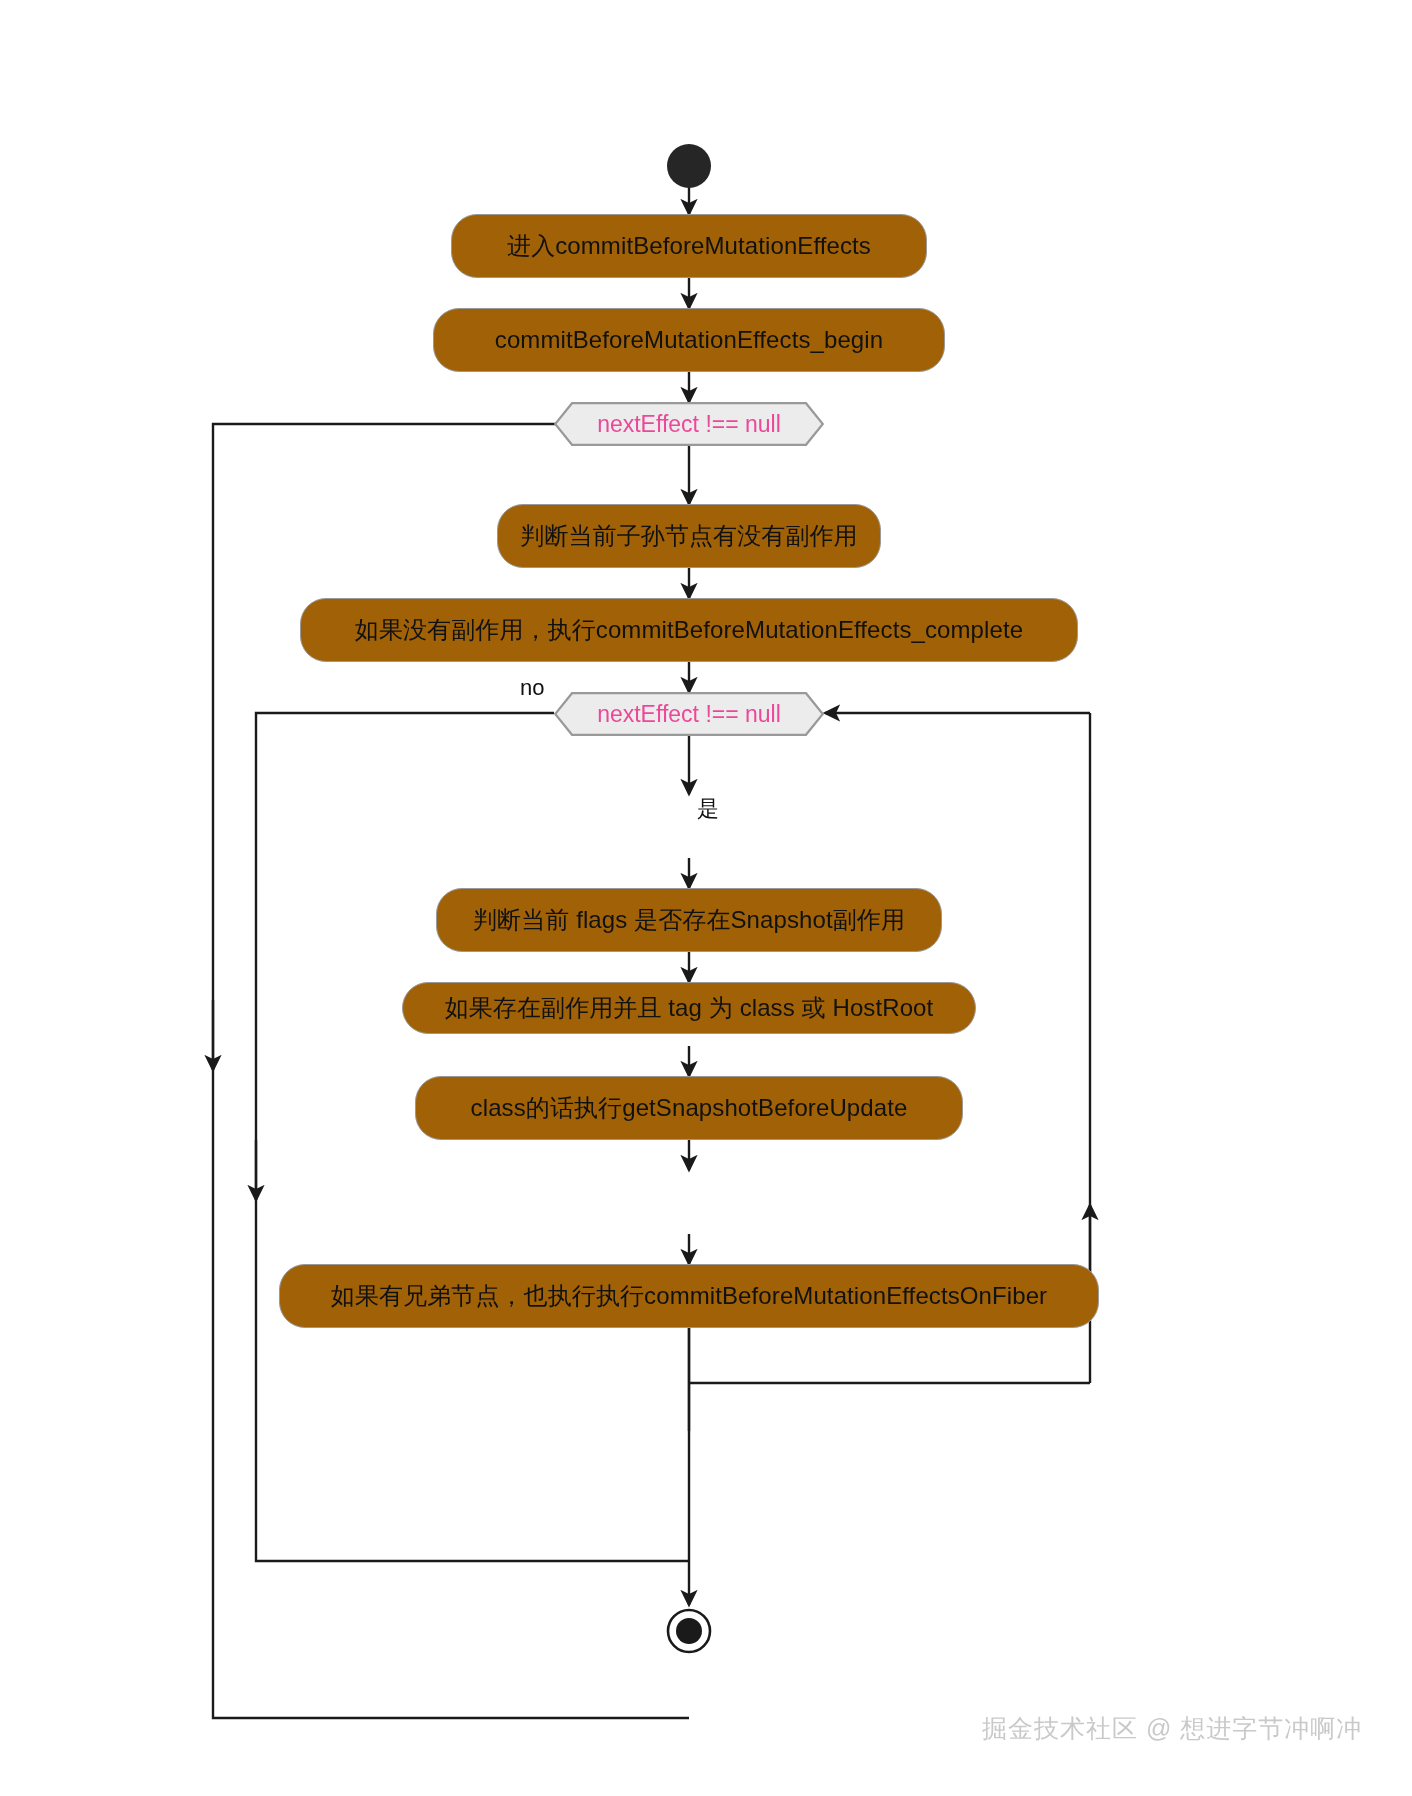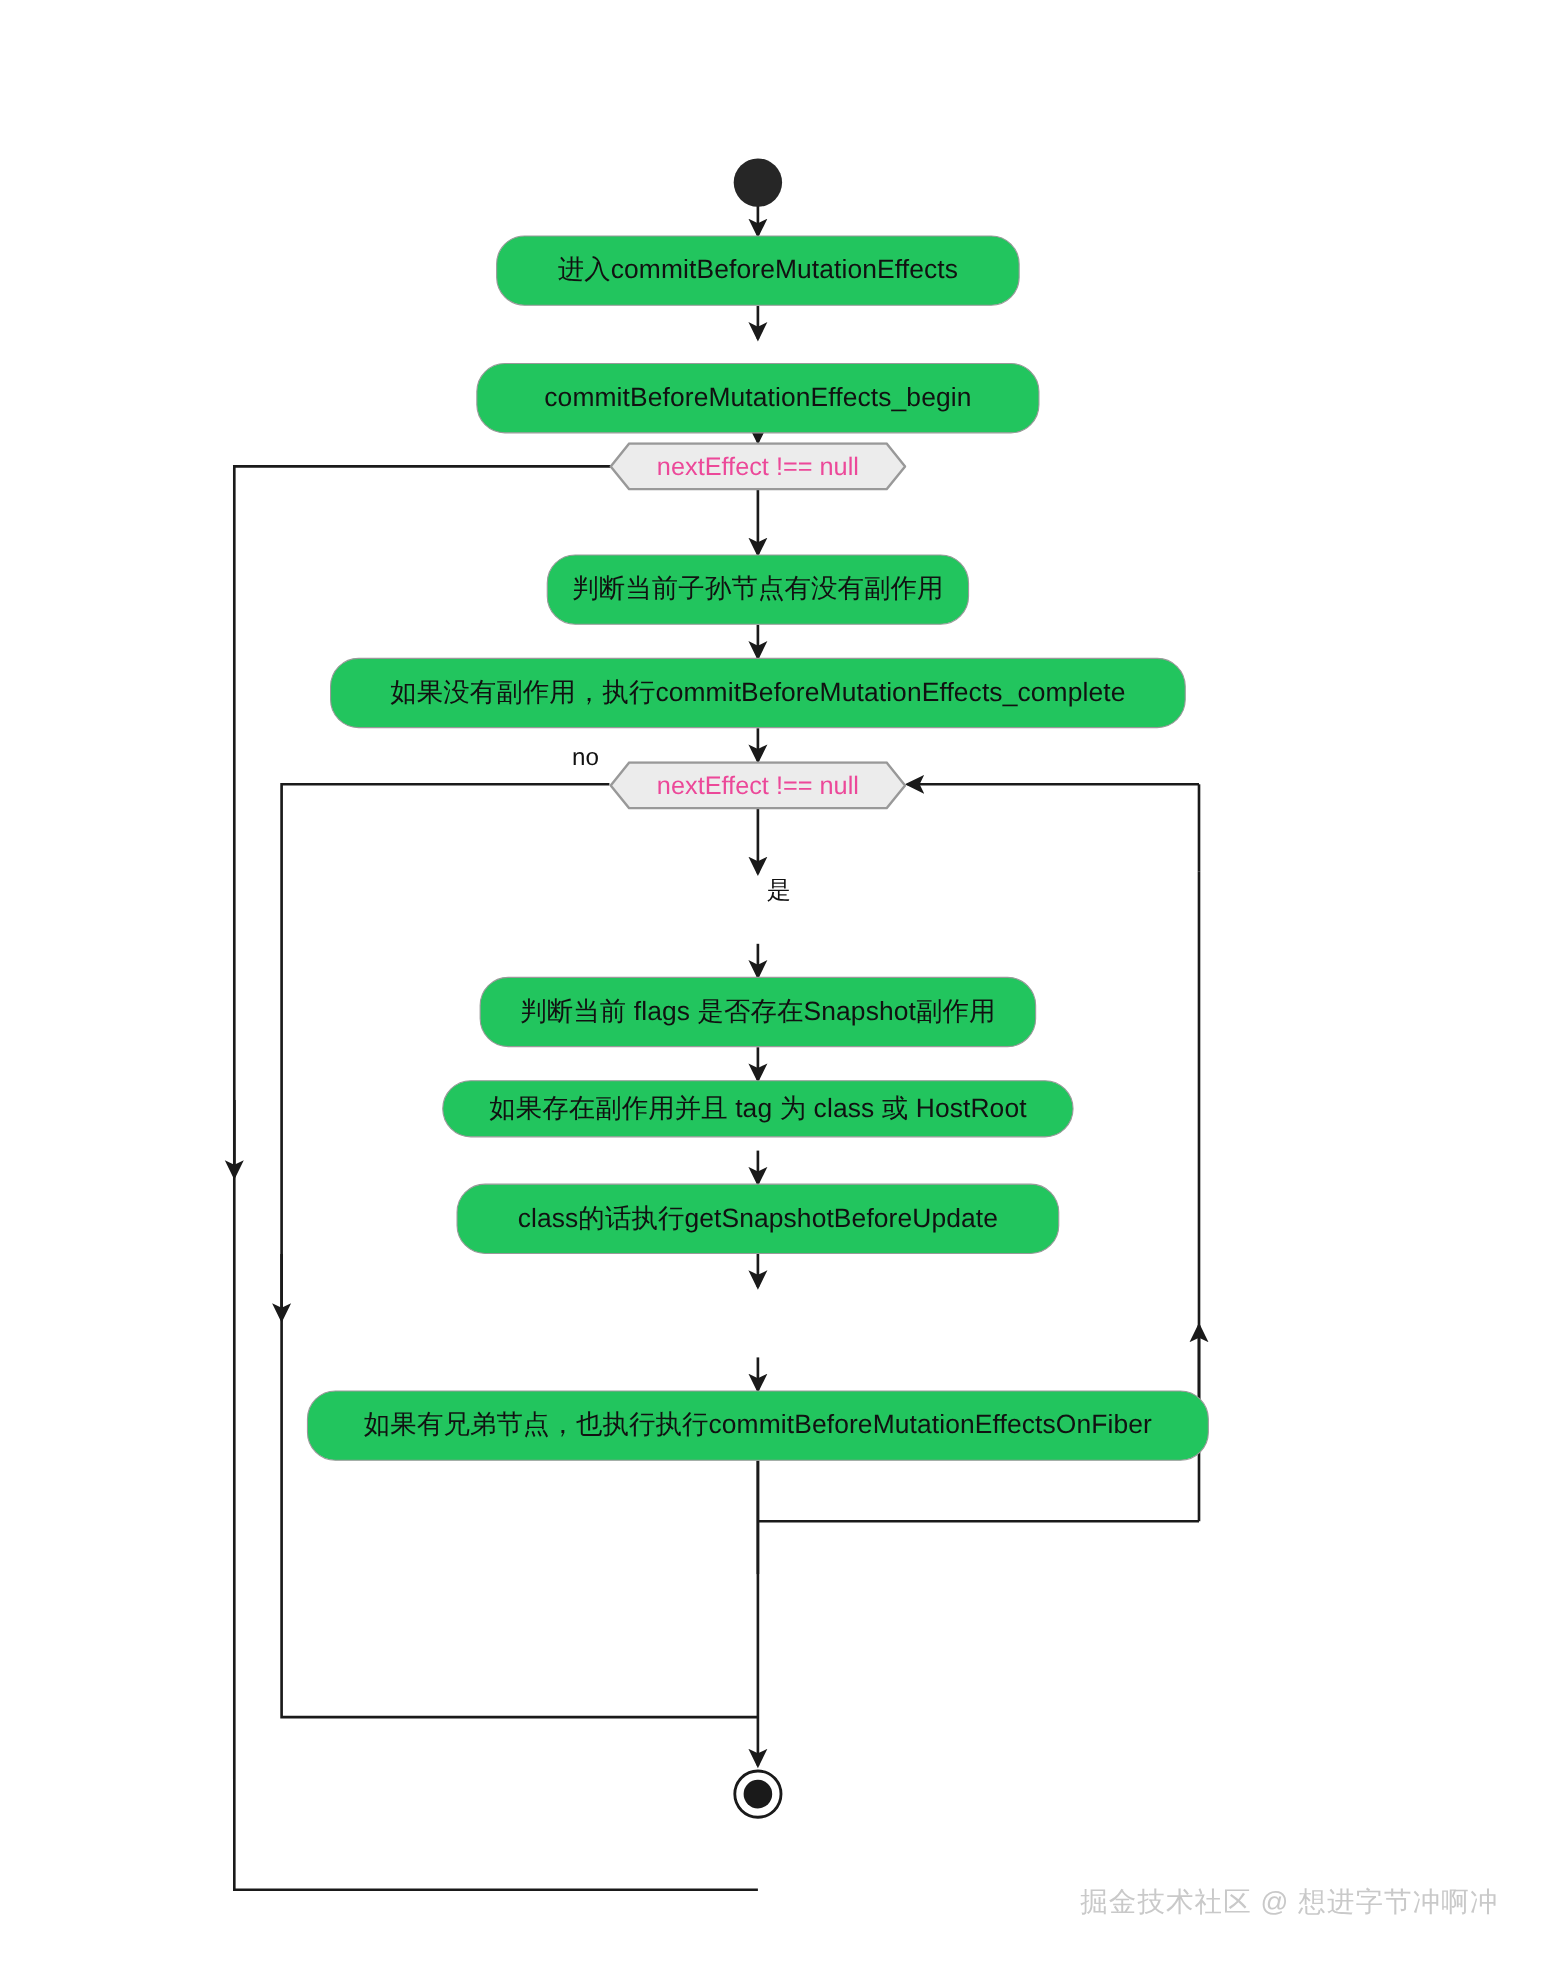--- a/index.html
+++ b/index.html
@@ -25,21 +25,21 @@
     width: 1412px;
     height: 1796px;
     pointer-events: none;
   }
   .node {
     position: absolute;
     box-sizing: border-box;
     display: flex;
     align-items: center;
     justify-content: center;
-    background: #22c55e;
+    background: #a16207;
     border: 1.4px solid #999999;
     border-radius: 26px;
     color: #111111;
     font-size: 24px;
     line-height: 1;
     white-space: nowrap;
     letter-spacing: 0.1px;
   }
   .node span {
     display: block;
@@ -140,21 +140,21 @@
   <div class="terminal" style="left:663px; top:140px;">
     <svg width="52" height="52" viewBox="0 0 52 52">
       <circle cx="26" cy="26" r="22" fill="#262626"></circle>
     </svg>
   </div>
 
   <div class="node" style="left:451px; top:214px; width:476px; height:64px;">
     <span>进入commitBeforeMutationEffects</span>
   </div>
 
-  <div class="node" style="left:433px; top:308px; width:512px; height:64px;margin-top:22px;">
+  <div class="node" style="left:433px; top:308px; width:512px; height:64px;">
     <span>commitBeforeMutationEffects_begin</span>
   </div>
 
   <div class="decision" style="left:554px; top:402px; width:270px; height:44px;">
     <svg class="hexfill" viewBox="0 0 270 44" preserveAspectRatio="none">
       <polygon points="18,1.2 252,1.2 268.8,22 252,42.8 18,42.8 1.2,22" fill="#ececec" stroke="#999999" stroke-width="2.2" vector-effect="non-scaling-stroke"></polygon>
     </svg>
     <span class="dlabel">nextEffect !== null</span>
   </div>
   <div class="edge-label" style="left:697px; top:504px;">是</div>

